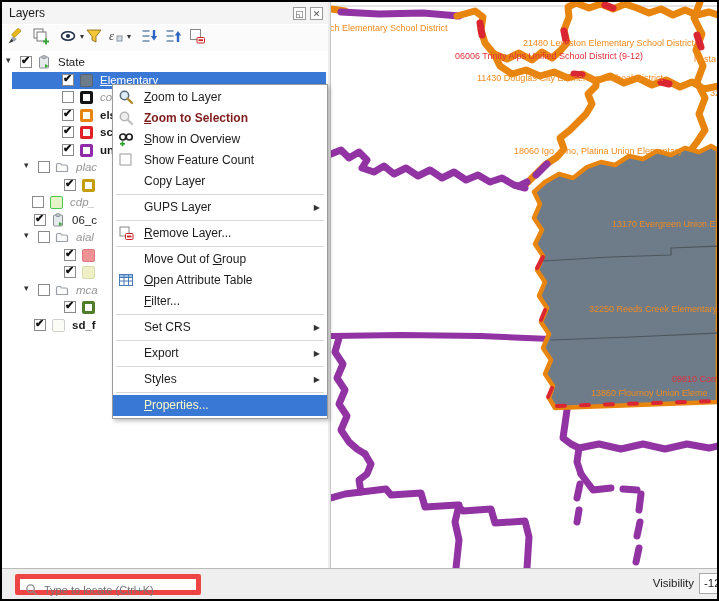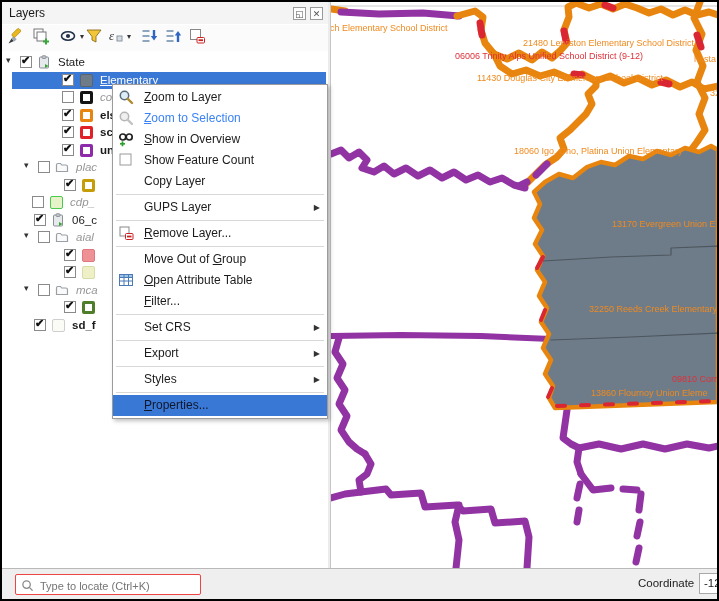--- a/index.html
+++ b/index.html
@@ -28,21 +28,21 @@
   .swatch{position:absolute;top:2px;width:13px;height:13px;box-sizing:border-box;border-radius:2px;}
   .treeicon{position:absolute;top:1px;width:14px;height:14px;}
   .treeicon svg{width:14px;height:14px;}
   .tree-label{position:absolute;top:2px;font-size:11.5px;color:#1a1a1a;white-space:nowrap;}
   .tree-label.italic{font-style:italic;color:#979797;}
   .tree-label.bold{font-weight:700;}
   .tree-label.sel{color:#fff;text-decoration:underline;}
 
   
   .statusbar{position:absolute;left:0;top:566px;width:715px;height:31px;background:#efefef;border-top:1px solid #b9b9b9;box-sizing:border-box;}
-  .locator{position:absolute;left:13px;top:5px;width:186px;height:21px;background:#fff;border:1px solid #ef4444;border-radius:2px;box-sizing:border-box;}
+  .locator{position:absolute;left:13px;top:5px;width:186px;height:21px;background:#fff;border:5px solid #ef4444;border-radius:2px;box-sizing:border-box;}
   .locator svg{position:absolute;left:5px;top:4px;}
   .locator input{position:absolute;left:22px;top:1px;width:158px;height:17px;border:none;outline:none;
                  font-family:"Liberation Sans",sans-serif;font-size:11px;color:#444;background:transparent;}
   .coord-label{position:absolute;left:636px;top:8px;width:56px;font-size:11.5px;color:#222;text-align:right;}
   .coord-field{position:absolute;left:697px;top:4px;width:40px;height:21px;background:#fff;border:1px solid #a9a9a9;
                box-sizing:border-box;font-size:11.5px;color:#222;padding:3px 0 0 4px;}
 
   .divider{position:absolute;left:326px;top:0;width:3px;height:566px;background:#ececec;border-right:1px solid #c6c6c6;box-sizing:border-box;}
 
   
@@ -50,22 +50,22 @@
   .map svg{position:absolute;left:0;top:0;}
 
   
   .menu{position:absolute;left:110px;top:82px;width:214px;background:#fff;border:1px solid #9b9b9b;
         box-shadow:2px 2px 4px rgba(0,0,0,.25);z-index:20;padding:2px 0;}
   .menu-item{position:relative;height:21px;line-height:21px;font-size:12px;color:#1c1c1c;white-space:nowrap;}
   .menu-item .mi-icon{position:absolute;left:5px;top:2px;width:16px;height:16px;}
   .menu-item .mi-icon svg{width:16px;height:16px;}
   .menu-item .mi-label{position:absolute;left:31px;top:0;}
   .menu-item .mi-arrow{position:absolute;right:7px;top:0;font-size:8px;color:#333;}
-  .menu-item.disabled{color:#3b82f6;}
-  .menu-item.highlight{background:#3a78d6;color:#0f172a;}
+  .menu-item.disabled{color:#7f1d1d;font-weight:bold;}
+  .menu-item.highlight{background:#3a78d6;color:#fef9c3;}
   .menu-sep{height:1px;background:#d8d8d8;margin:2px 3px;}
 </style>
 </head>
 <body>
 
 <div class="screen">
   <div class="window">
 
     <div class="panel">
       <div class="panel-titlebar">
@@ -387,18 +387,18 @@
       </div>
 
     <div class="statusbar">
       <div class="locator">
         <svg viewBox="0 0 14 14" width="13" height="13">
           <circle cx="6" cy="6" r="4" fill="none" stroke="#8a8a8a" stroke-width="1.4"></circle>
           <line x1="9" y1="9" x2="12.5" y2="12.5" stroke="#8a8a8a" stroke-width="1.4"></line>
         </svg>
         <input type="text" placeholder="Type to locate (Ctrl+K)" style="">
       </div>
-      <div class="coord-label">Coordinate</div>
+      <div class="coord-label">Visibility</div>
       <div class="coord-field">-12</div>
     </div>
 
   </div>
 </div>
 
 </body></html>

